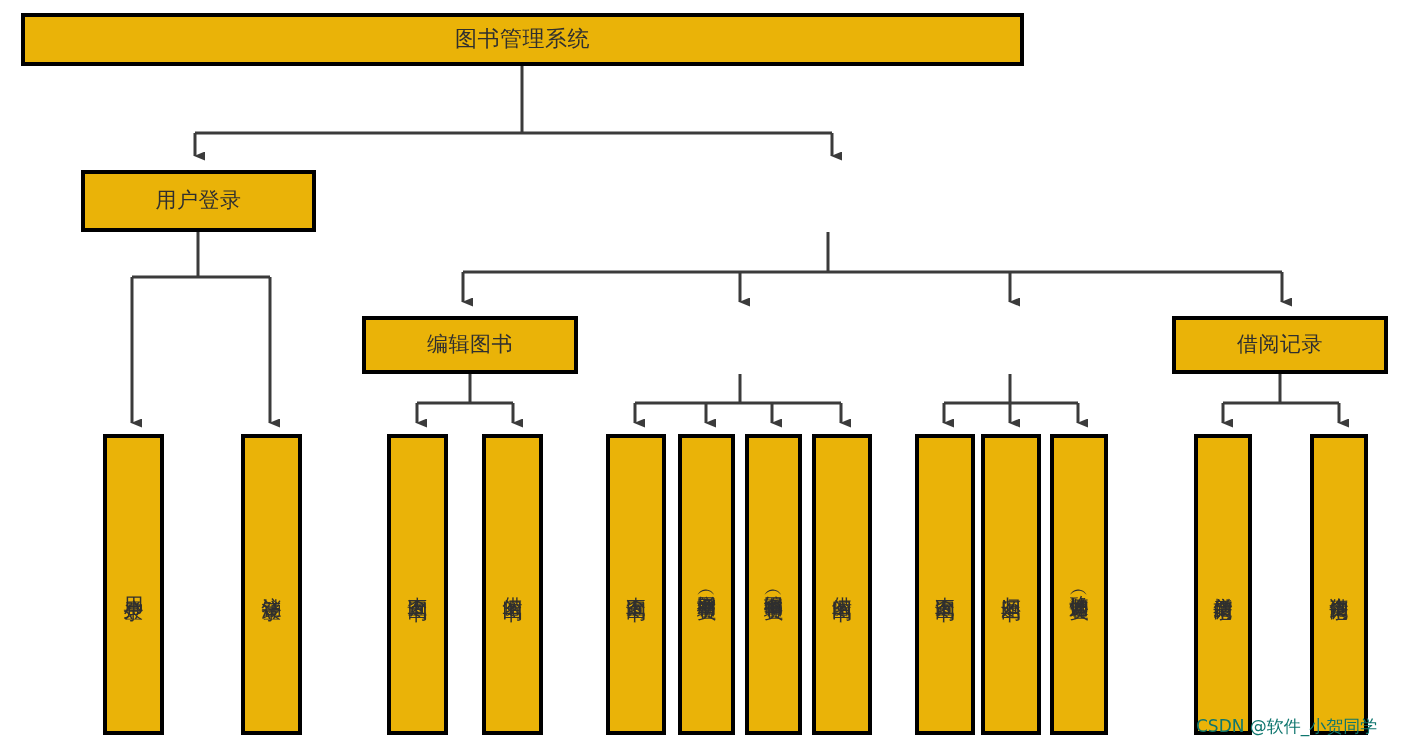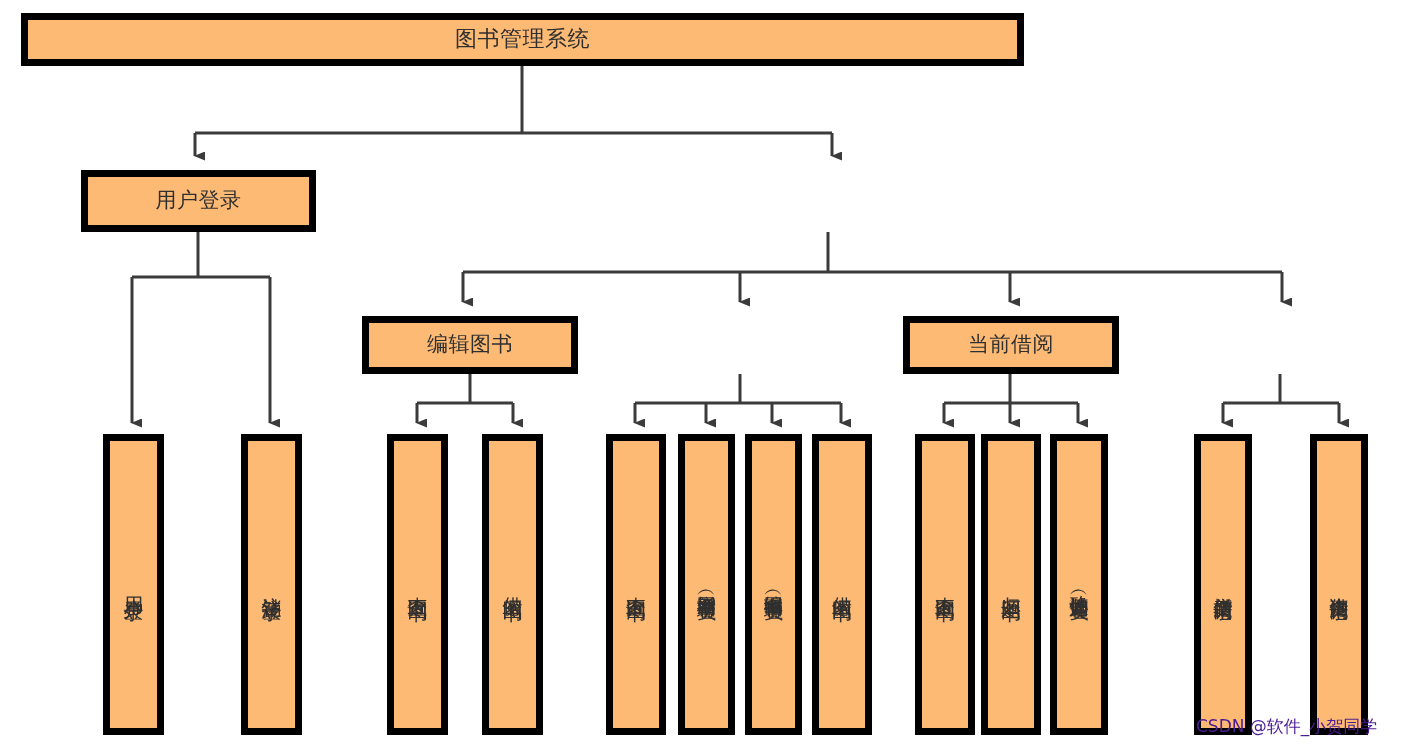--- a/index.html
+++ b/index.html
@@ -21,22 +21,22 @@
     position: absolute;
     left: 0;
     top: 0;
     width: 1405px;
     height: 747px;
     pointer-events: none;
   }
   .node {
     position: absolute;
     box-sizing: border-box;
-    background: #fdba74;
-    border: 7px solid #000000;
+    background: #eab308;
+    border: 4px solid #000000;
     display: flex;
     align-items: center;
     justify-content: center;
     z-index: 2;
   }
   .node .label {
     color: #2f2f2f;
     line-height: 1.12;
     white-space: nowrap;
     text-align: center;
@@ -62,21 +62,21 @@
     line-height: 1.05;
     white-space: nowrap;
     max-height: 100%;
   }
   .node.vert.narrow .label {
     font-size: 19px;
     letter-spacing: 1px;
   }
   .watermark {
     position: absolute;
-    color: #4c1d95;
+    color: #0f766e;
     font-size: 17px;
     white-space: nowrap;
     z-index: 3;
     font-family: "DejaVu Sans", "Liberation Sans", sans-serif;
   }
 </style>
 </head>
 <body>
 
 <div id="canvas">
@@ -135,22 +135,22 @@
     <span class="label">图书管理系统</span>
   </div>
 
   <div class="node horiz" style="left:81px; top:170px; width:235px; height:62px;">
     <span class="label">用户登录</span>
   </div>
 
   <div class="node horiz" style="left:362px; top:316px; width:216px; height:58px;">
     <span class="label">编辑图书</span>
   </div>
-  <div class="node horiz" style="left:903px; top:316px; width:216px; height:58px;">
-    <span class="label">当前借阅</span>
+  <div class="node horiz" style="left:1172px; top:316px; width:216px; height:58px;">
+    <span class="label">借阅记录</span>
   </div>
 
   <div class="node vert" style="left:103px; top:434px; width:61px; height:301px;">
     <span class="label">用户登录</span>
   </div>
   <div class="node vert" style="left:241px; top:434px; width:61px; height:301px;">
     <span class="label">注销登录</span>
   </div>
 
   <div class="node vert" style="left:387px; top:434px; width:61px; height:301px;">

